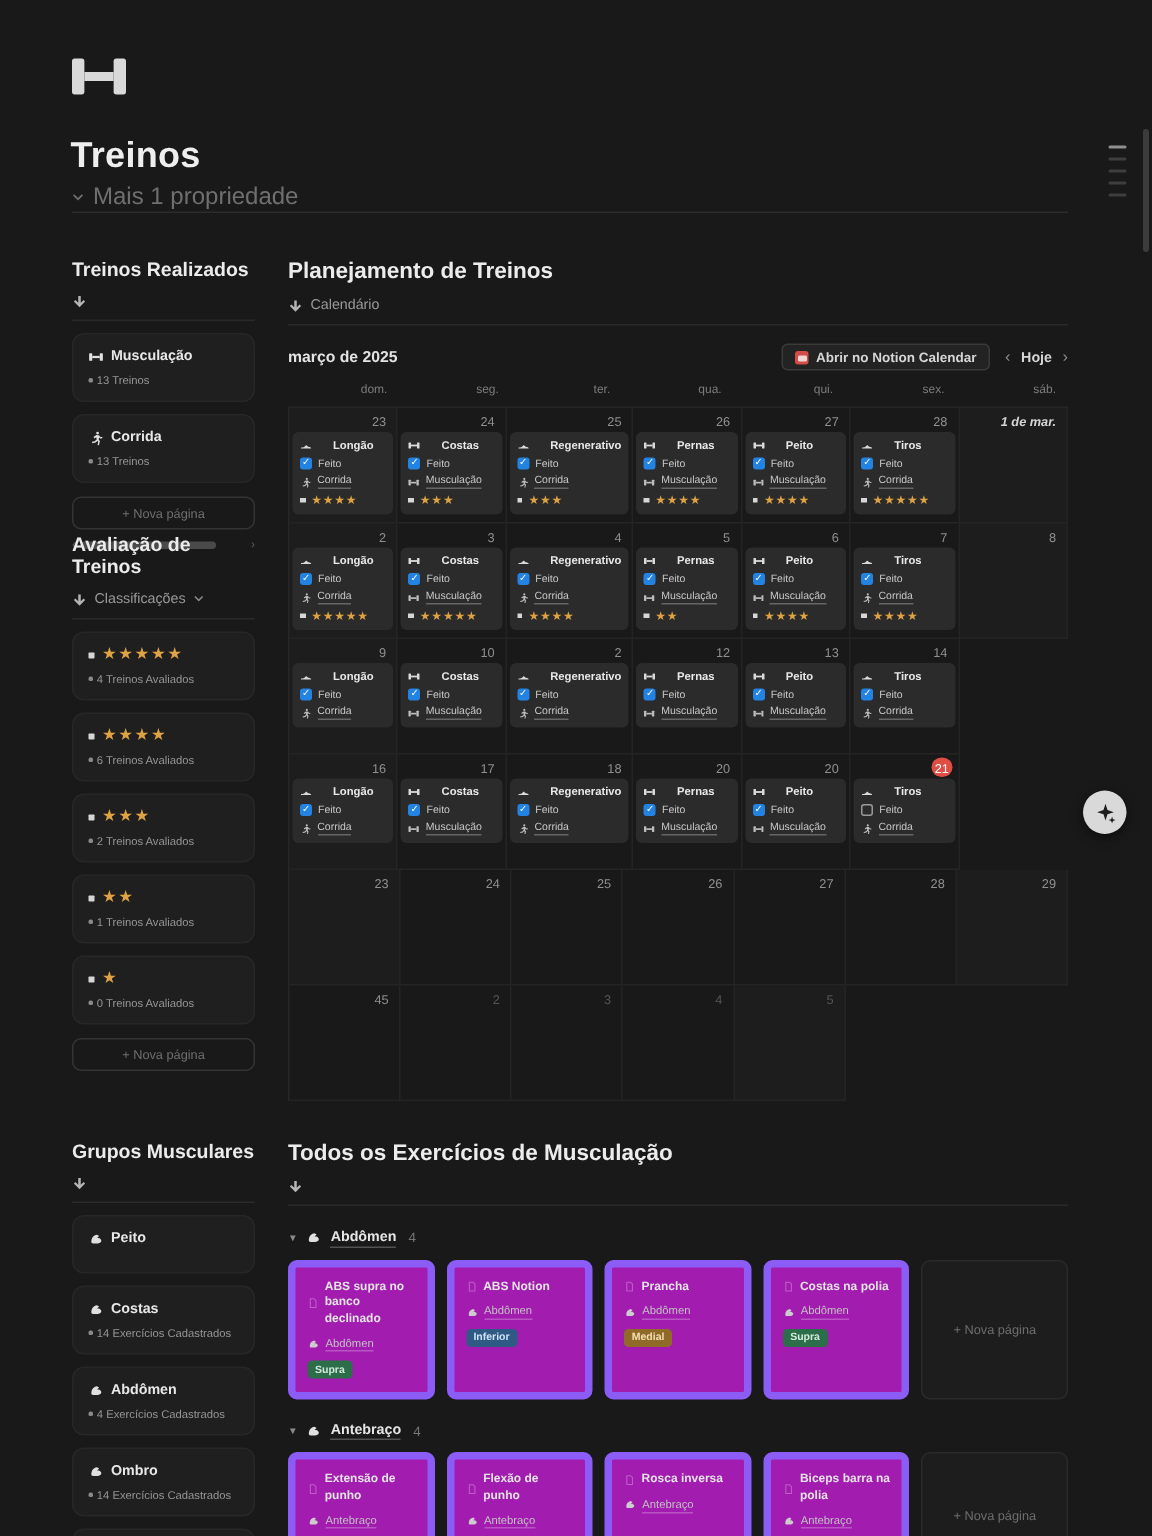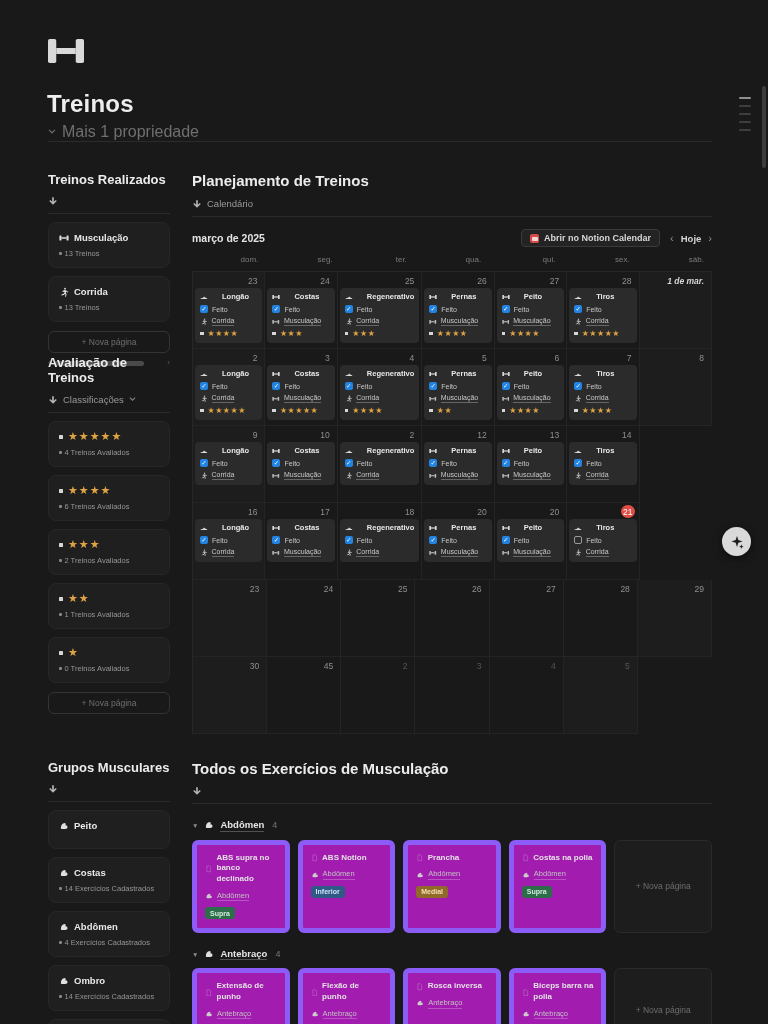--- a/index.html
+++ b/index.html
@@ -1097,23 +1097,20 @@
             <span class="cal-num">27</span>
           </div>
           <div class="cal-cell">
             <span class="cal-num">28</span>
           </div>
           <div class="cal-cell wknd">
             <span class="cal-num">29</span>
           </div>
         </div>
         <div class="cal-row">
-          <div class="cal-cell wknd">
-            <span class="cal-num">30</span>
-          </div>
           <div class="cal-cell">
             <span class="cal-num">45</span>
           </div>
           <div class="cal-cell">
             <span class="cal-num muted">2</span>
           </div>
           <div class="cal-cell">
             <span class="cal-num muted">3</span>
           </div>
           <div class="cal-cell">

